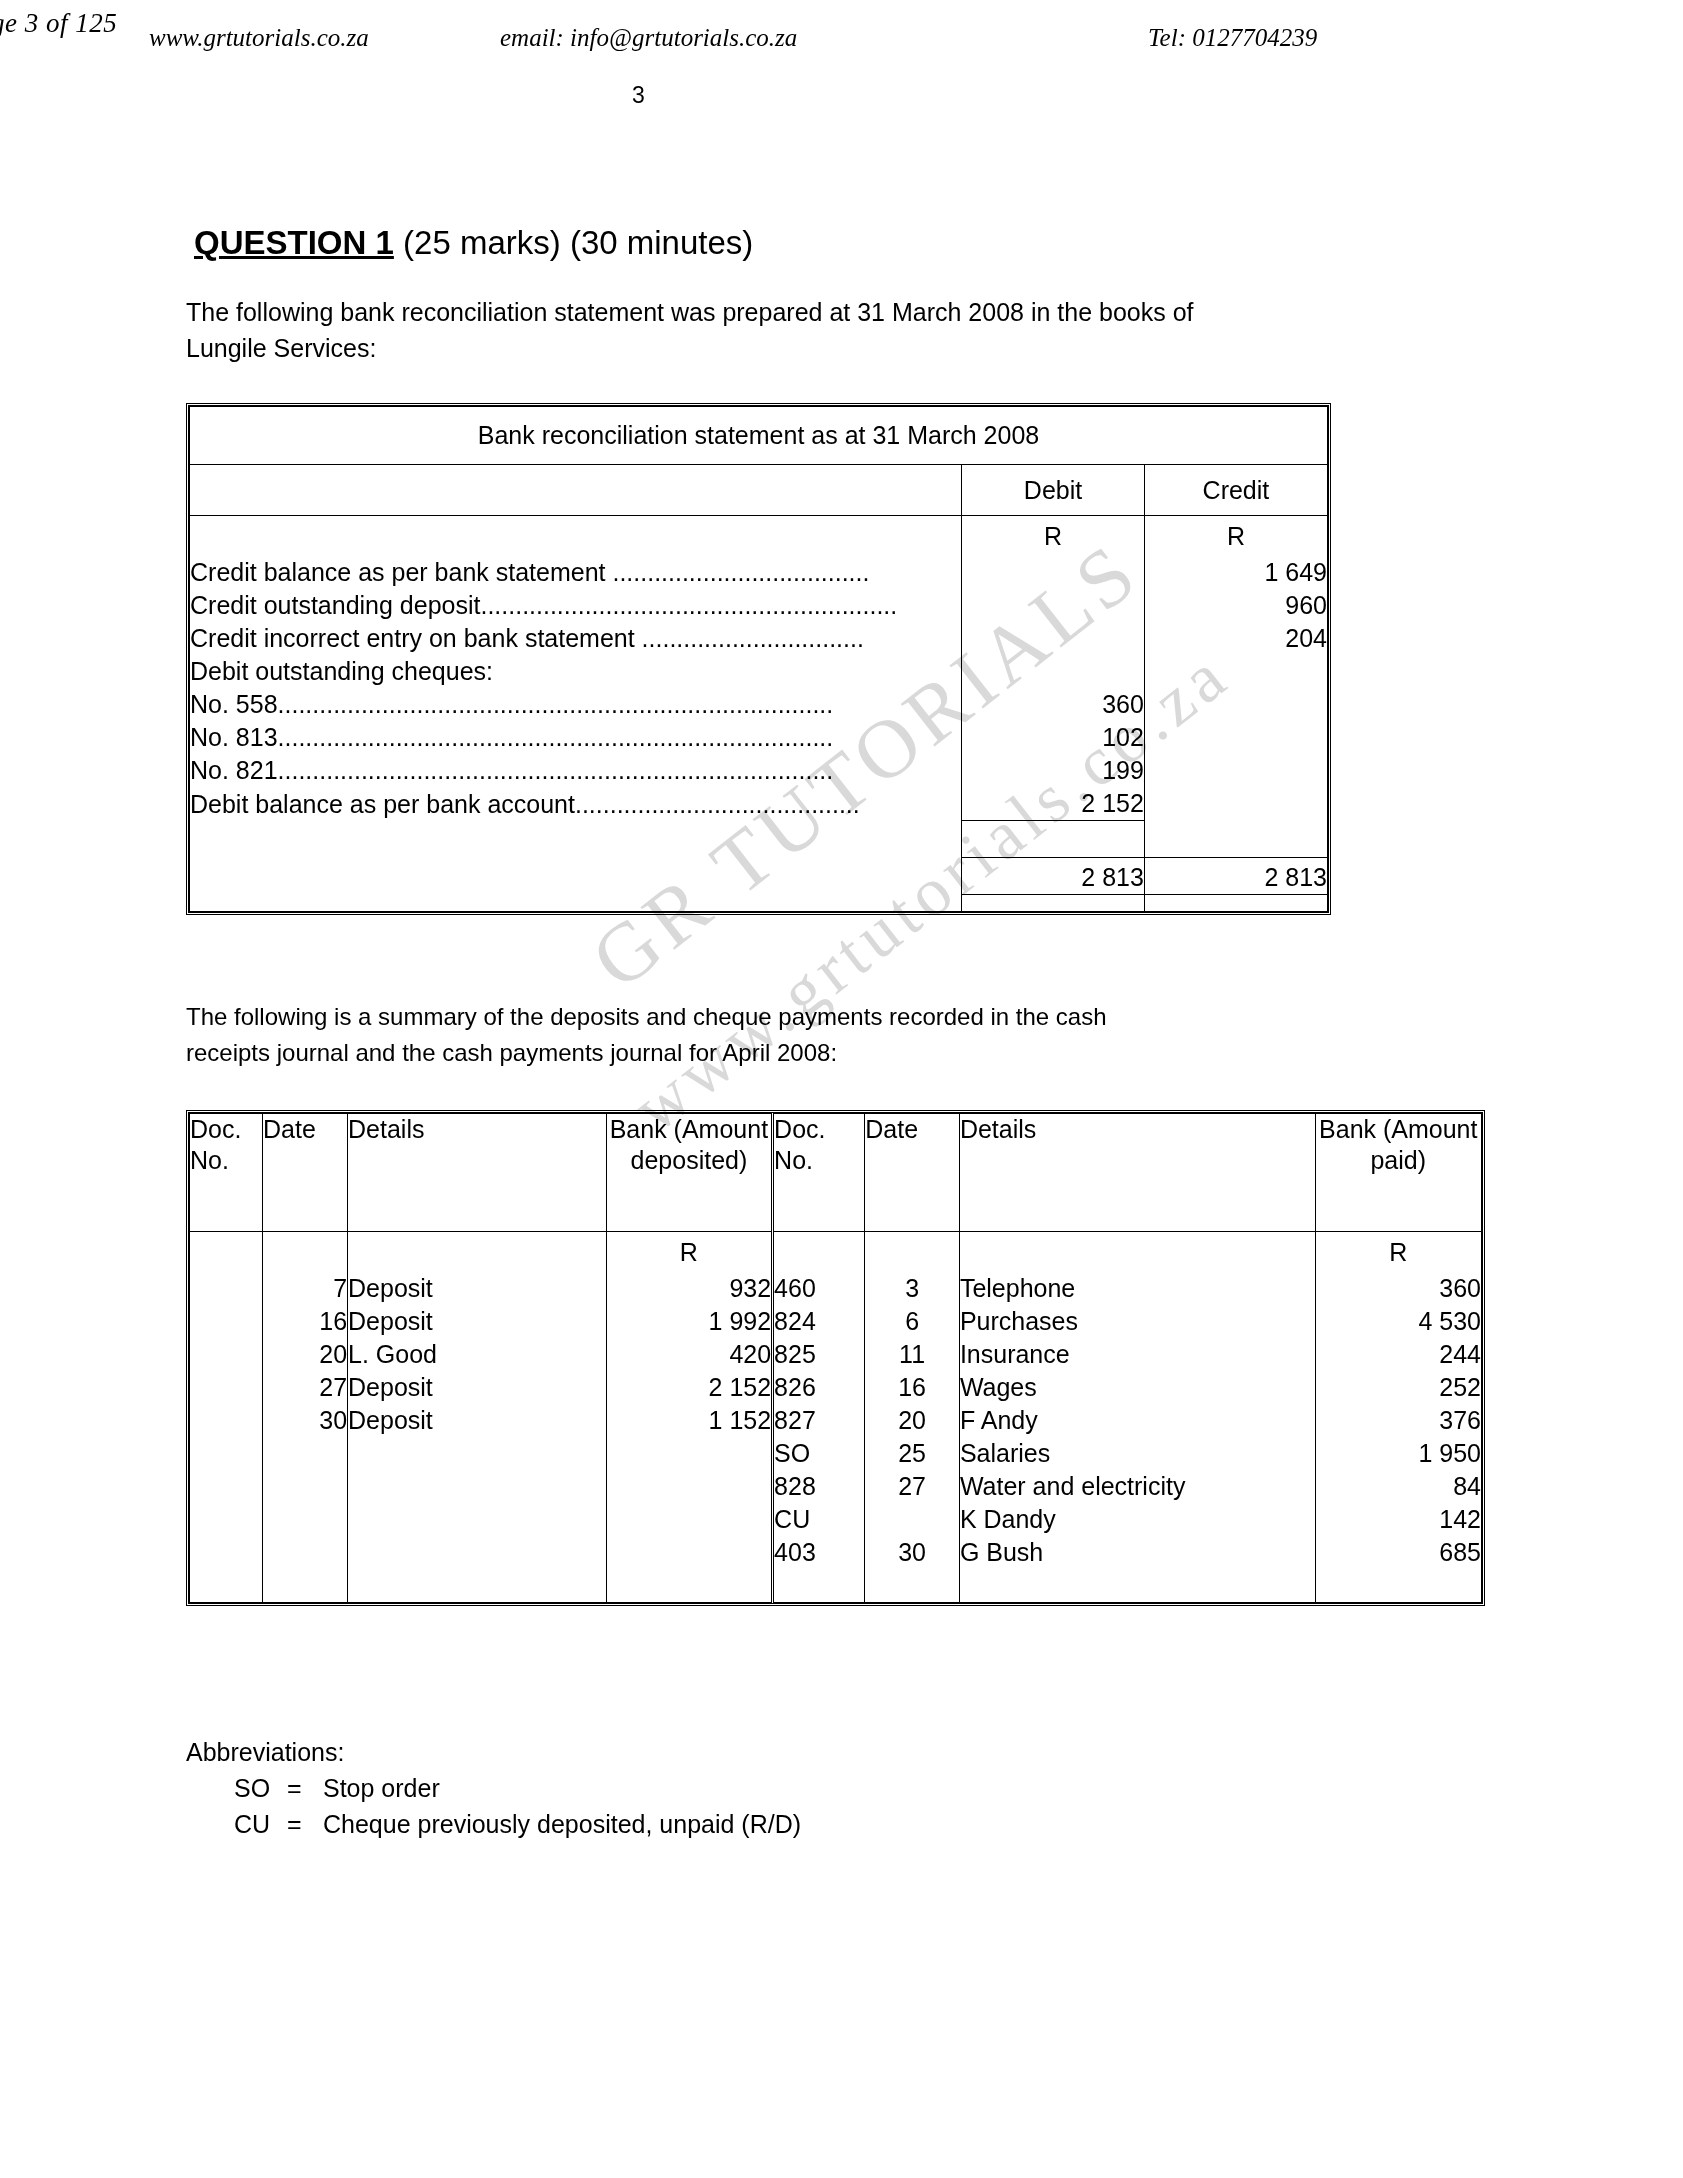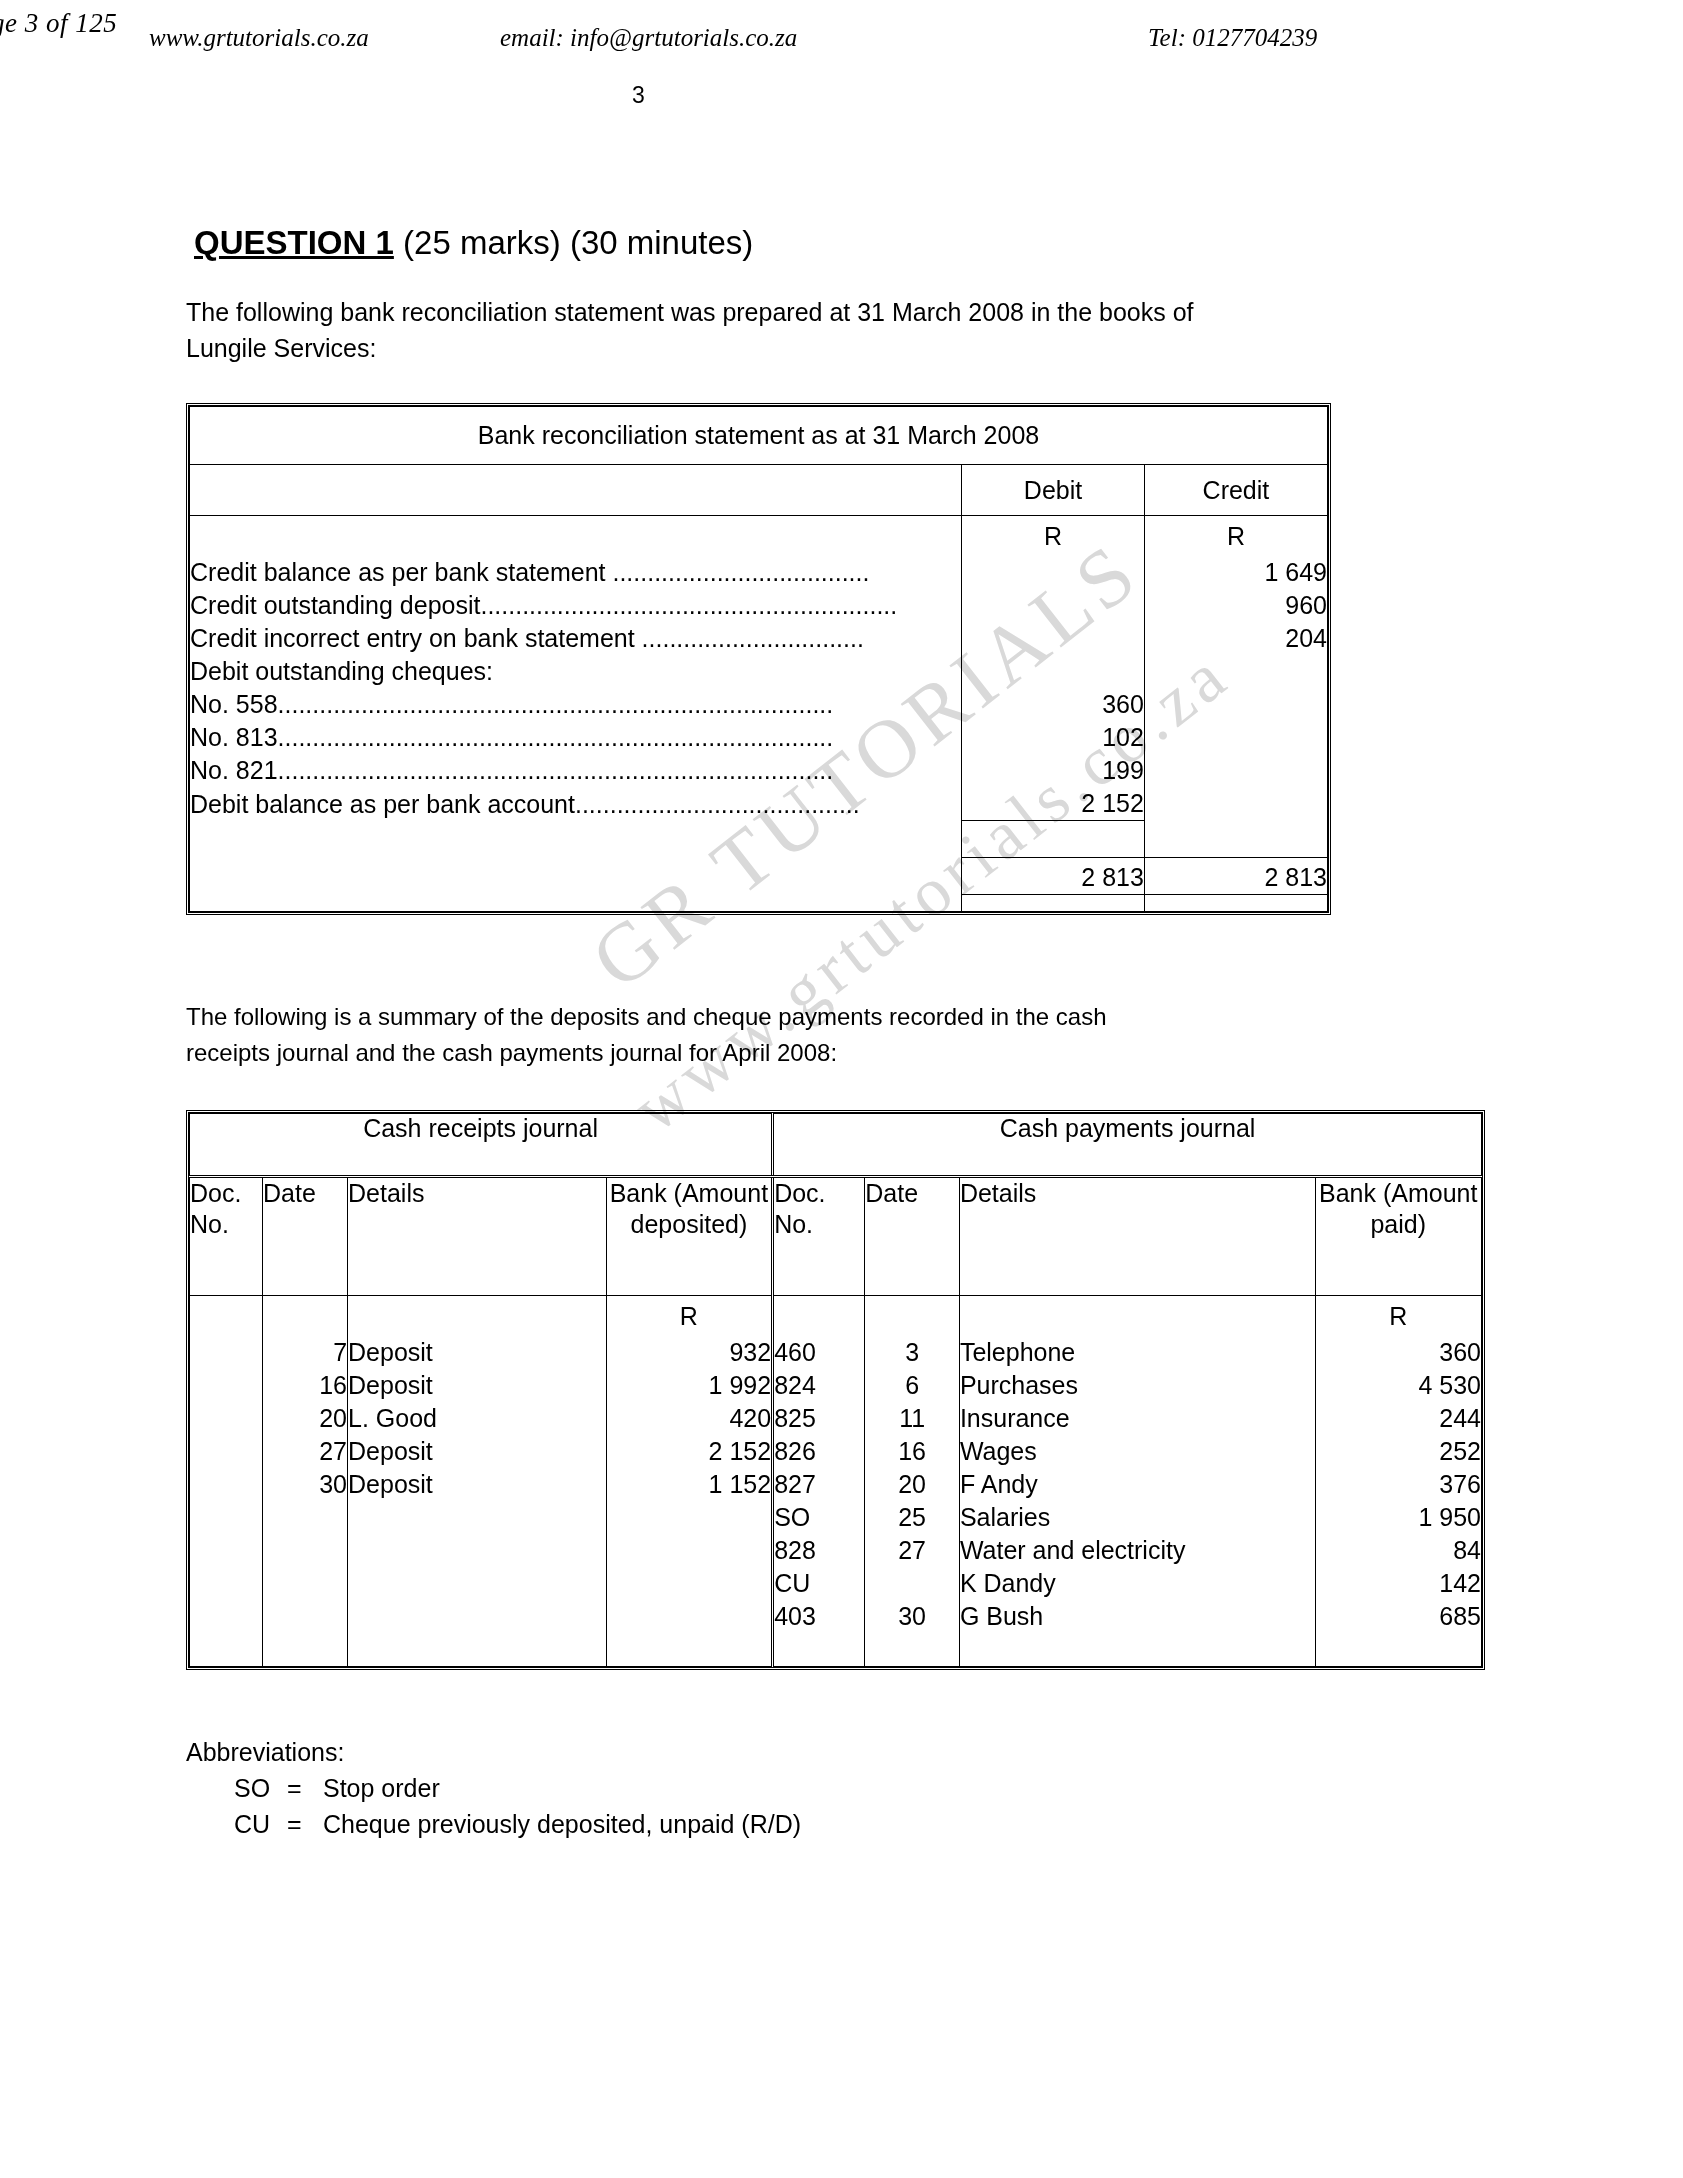--- a/index.html
+++ b/index.html
@@ -367,24 +367,20 @@
             <col class="vcol-date1">
             <col class="vcol-det1">
             <col class="vcol-bank1">
           <col class="vcol-doc2">
             <col class="vcol-date2">
             <col class="vcol-det2">
             <col class="vcol-bank2">
         </colgroup>
         <tbody>
           <tr>
-            <td class="jtitle" colspan="4">Cash receipts journal</td>
-            <td class="jtitle mid-sep" colspan="4">Cash payments journal</td>
-          </tr>
-          <tr>
             <td class="jhdr">Doc. No.</td>
             <td class="jhdr">Date</td>
             <td class="jhdr">Details</td>
             <td class="jhdr center">Bank (Amount deposited)</td>
             <td class="jhdr mid-sep">Doc. No.</td>
             <td class="jhdr">Date</td>
             <td class="jhdr">Details</td>
             <td class="jhdr center">Bank (Amount paid)</td>
           </tr>
           <tr>

